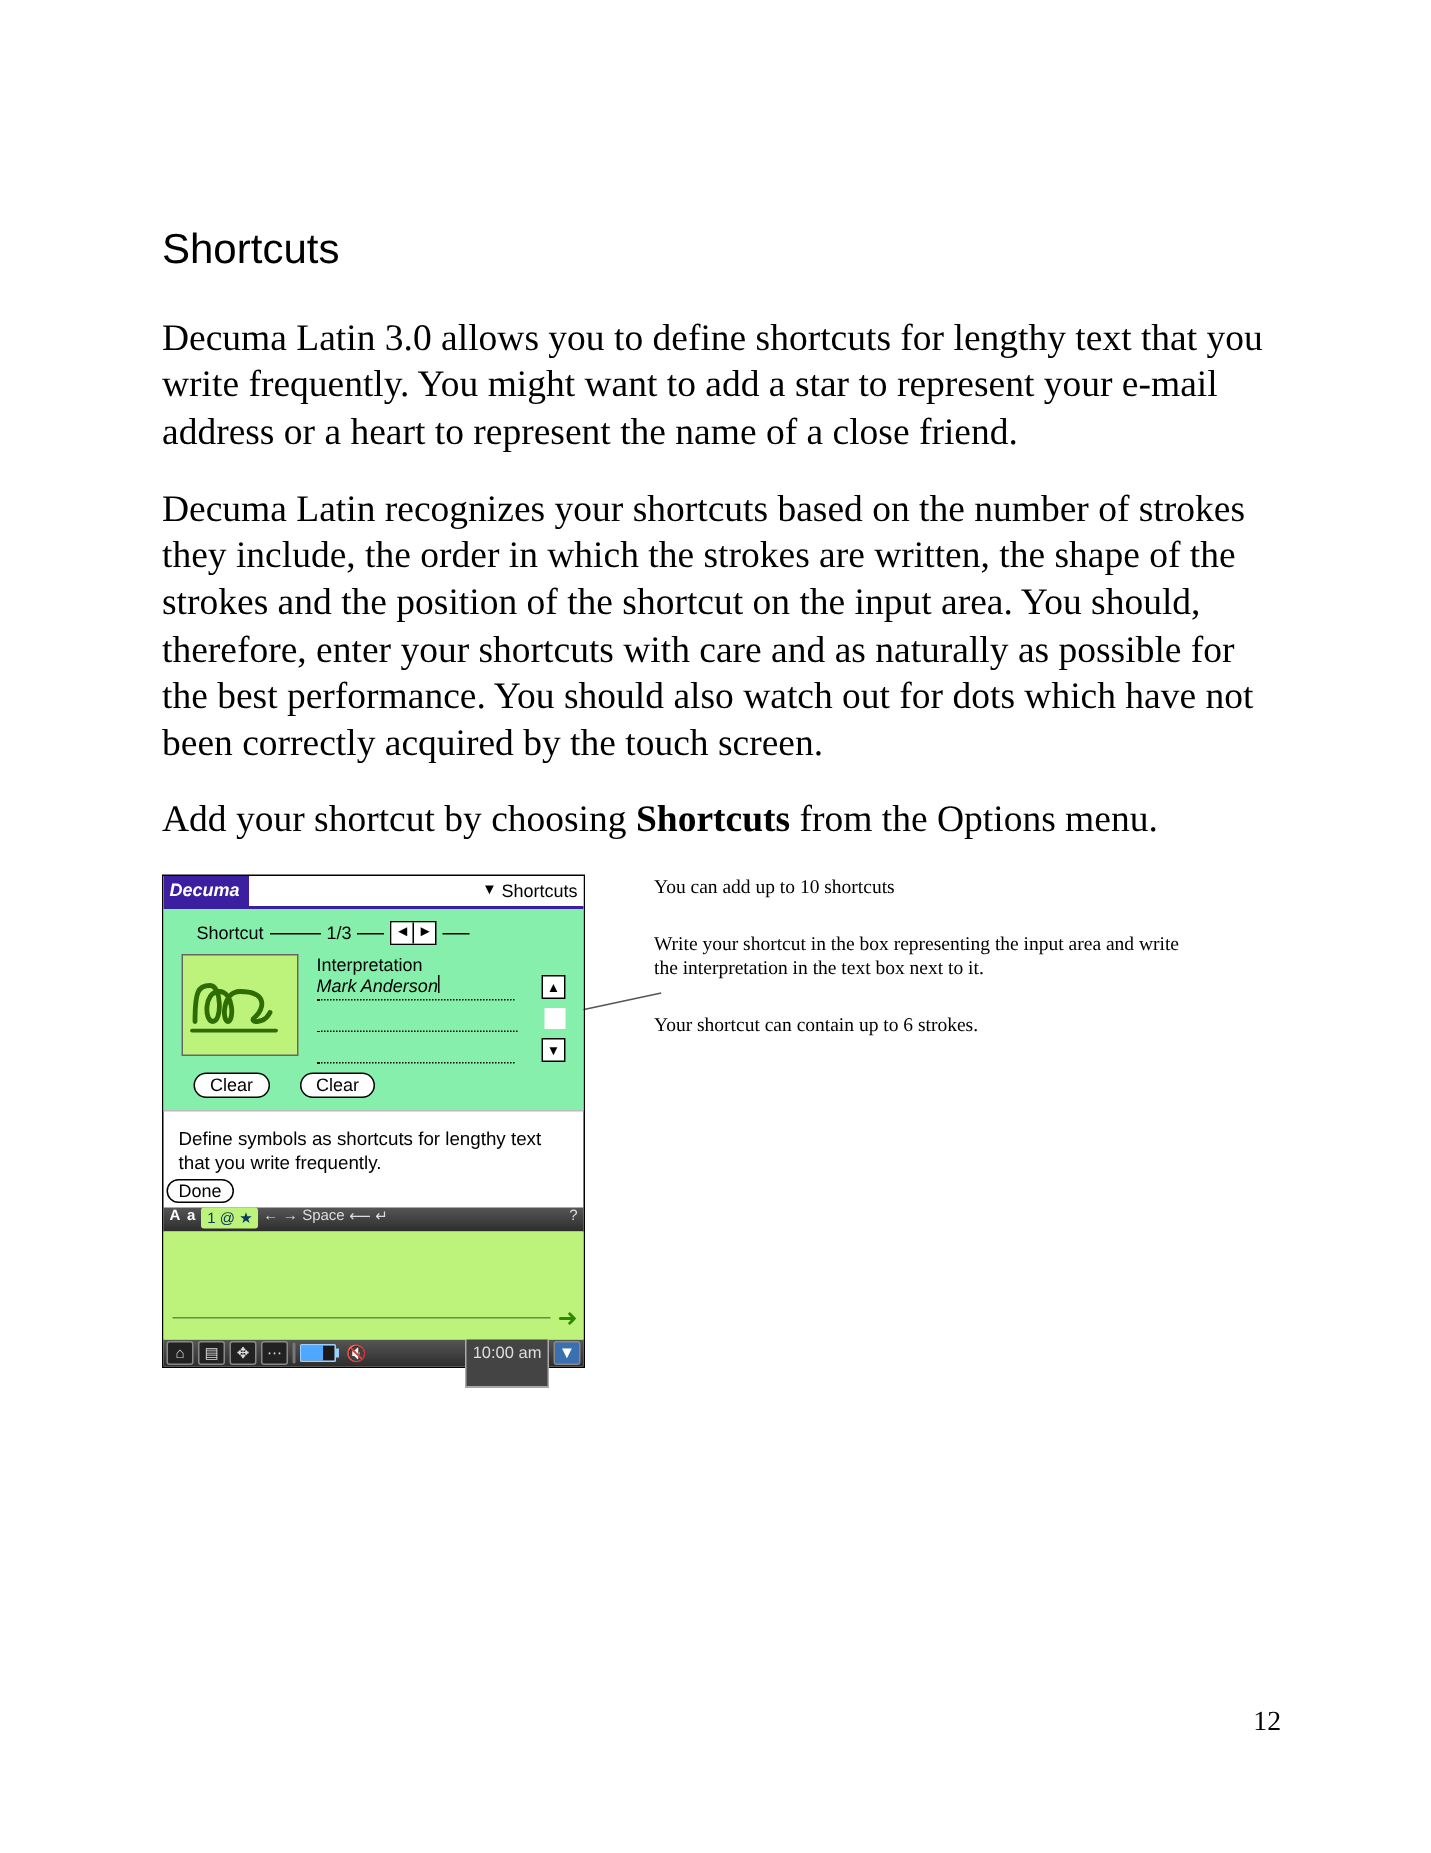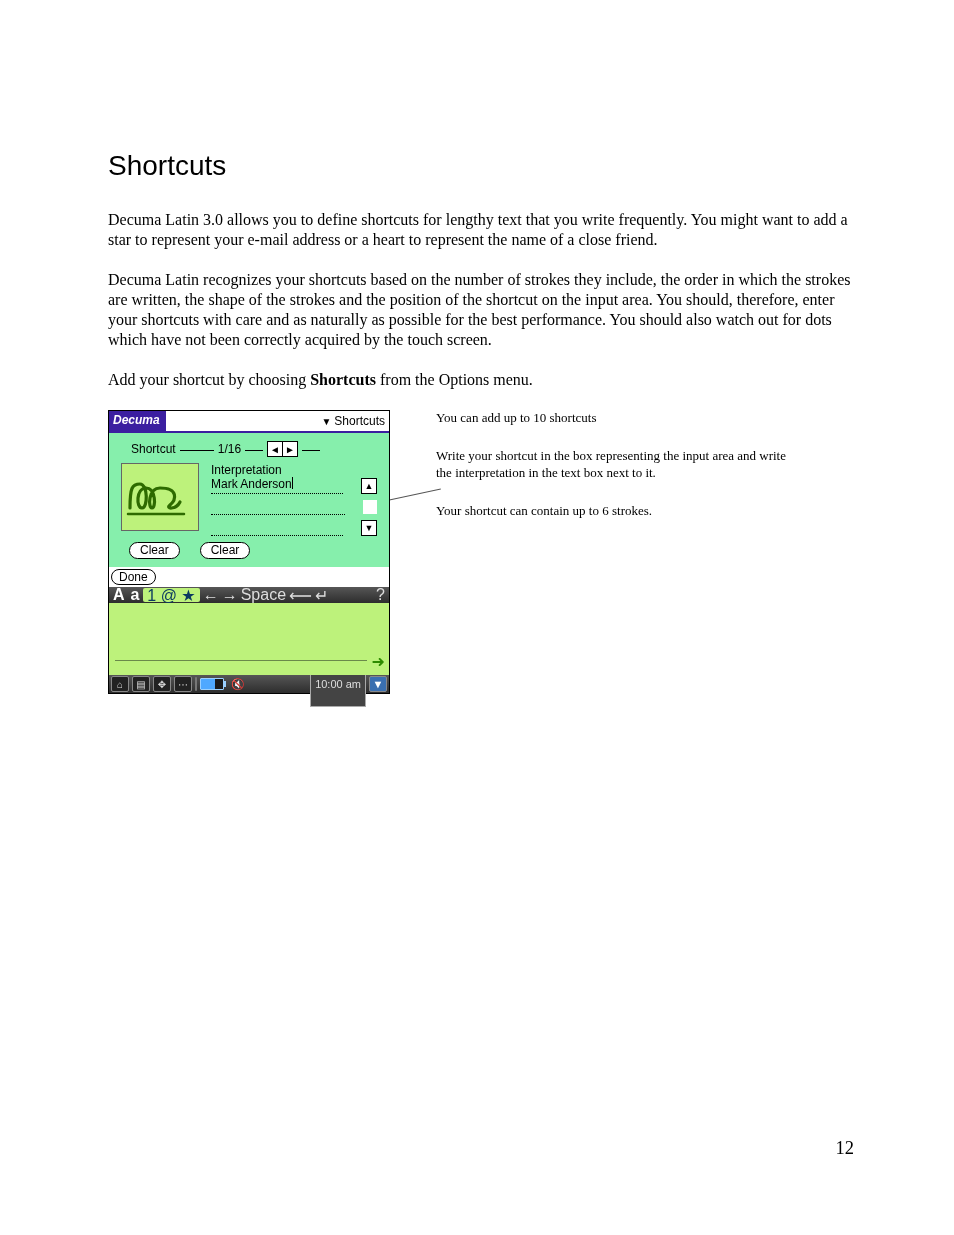--- a/index.html
+++ b/index.html
@@ -16,21 +16,21 @@
     padding: 150px 100px 0 108px;
   }
   h1.heading {
     font-family: Verdana, Geneva, sans-serif;
     font-weight: 400;
     font-size: 28px;
     margin: 0 0 28px 0;
     letter-spacing: 0;
   }
   p.body {
-    font-size: 16px;
+    font-size: 25px;
     line-height: 1.25;
     margin: 16px 0 20px 0;
     max-width: 745px;
   }
   .row {
     display: flex;
     align-items: flex-start;
     gap: 46px;
   }
   .device {
@@ -109,20 +109,21 @@
   .drawbox svg { position: absolute; inset: 0; }
   .interp-col {
     flex: 1;
     font-size: 12px;
   }
   .interp-col .lbl { margin-bottom: 0; }
   .dotted-row {
     display: flex;
     align-items: center;
     gap: 18px;
+    font-style: italic;
   }
   .dotted {
     flex: 1;
     height: 16px;
     border-bottom: 1px dotted #000;
     font-size: 12px;
     white-space: nowrap;
     overflow: hidden;
   }
   .caret {
@@ -158,23 +159,23 @@
     font-size: 12.5px;
     line-height: 1.3;
     padding: 10px 10px 2px 10px;
     border-top: 1px solid #bbb;
   }
   .done-row { padding: 0 0 2px 2px; }
   .toolbar {
     height: 16px;
     background: linear-gradient(#565656, #2d2d2d);
     display: flex;
-    align-items: center;
+    align-items: flex-start;
     color: #ddd;
-    font-size: 16px;
+    font-size: 10px;
     gap: 3px;
     padding: 0 4px;
   }
   .toolbar .mode {
     background: #bdf27b;
     color: #0b3a60;
     height: 14px;
     padding: 0 4px;
     display: flex;
     align-items: center;
@@ -289,21 +290,21 @@
         <div class="titlebar-right">
           <span class="down-tri">▼</span>
           <span>Shortcuts</span>
         </div>
       </div>
 
       <div class="panel">
         <div class="field-line">
           <span>Shortcut</span>
           <span class="fline" style="max-width:34px;"></span>
-          <span>1/16</span>
+          <span>1/3</span>
           <span class="fline" style="max-width:18px;"></span>
           <span class="stepper">
             <span>◄</span>
             <span>►</span>
           </span>
           <span class="fline" style="max-width:18px;"></span>
         </div>
 
         <div class="edit-row">
           <div>
@@ -330,20 +331,21 @@
             </div>
           </div>
         </div>
 
         <div class="btns">
           <div class="pill">Clear</div>
           <div class="pill">Clear</div>
         </div>
       </div>
 
+      <div class="note">Define symbols as shortcuts for lengthy text that you write frequently.</div>
       <div class="done-row">
         <span class="pill" style="border-radius:9px; padding:0 7px;">Done</span>
       </div>
 
       <div class="toolbar">
         <span class="aa">A a</span>
         <span class="mode">1 @ ★</span>
         <span>←</span>
         <span>→</span>
         <span>Space</span>

